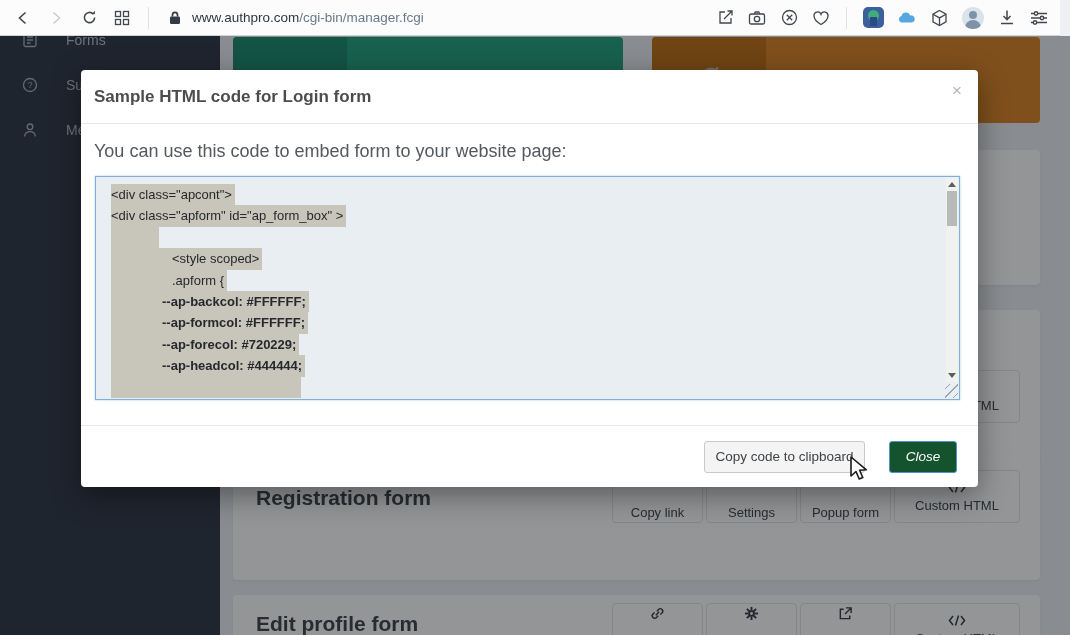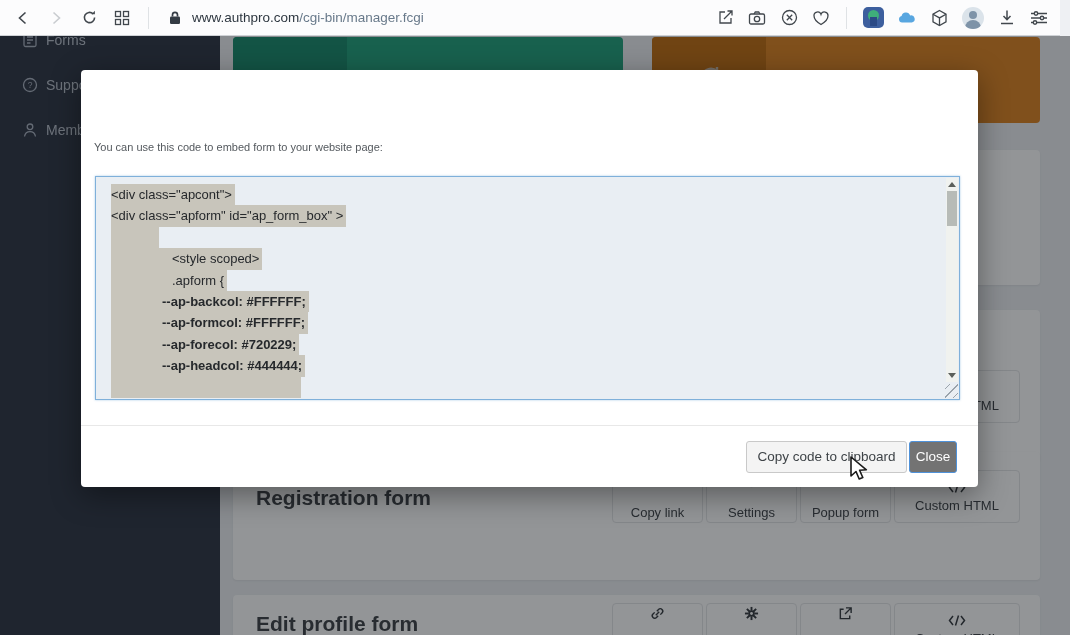--- a/index.html
+++ b/index.html
@@ -25,21 +25,21 @@
   .ext-badge:before{content:"";position:absolute;left:5px;top:3px;width:11px;height:11px;border-radius:50%;background:#3fae7a;}
   .ext-badge:after{content:"";position:absolute;left:7px;top:10px;width:7px;height:9px;background:#2b4a85;}
   .avatar-badge{width:22px;height:22px;border-radius:50%;background:#dbe3ea;position:relative;overflow:hidden;}
   .avatar-badge:before{content:"";position:absolute;left:7px;top:4px;width:8px;height:8px;border-radius:50%;background:#7e93a8;}
   .avatar-badge:after{content:"";position:absolute;left:3px;top:13px;width:16px;height:10px;border-radius:8px 8px 0 0;background:#7e93a8;}
 
   
   .page{position:absolute;left:0;top:36px;width:1070px;height:599px;background:#edeff2;}
   .sidebar{position:absolute;left:0;top:0;width:220px;height:599px;background:#2c3342;}
   .side-list{position:absolute;left:0;top:-19px;right:0;}
-  .side-item{height:45px;display:flex;align-items:center;padding-left:22px;gap:8px;cursor:pointer;}
+  .side-item{height:45px;display:flex;align-items:center;padding-left:22px;gap:28px;cursor:pointer;}
   .side-item .lbl{color:#b9c0cb;font-size:14px;}
   .content{position:absolute;left:233px;top:0;width:807px;height:599px;}
   .top-cards{position:absolute;left:0;top:1px;width:807px;height:86px;display:flex;gap:29px;}
   .plan-card{height:86px;border-radius:4px;display:flex;overflow:hidden;cursor:pointer;}
   .plan-card.green{width:390px;background:#1fa17b;}
   .plan-card.orange{width:388px;background:#dd8120;}
   .plan-card .icon-seg{width:114px;display:flex;align-items:center;justify-content:center;}
   .plan-card.green .icon-seg{background:#17896a;}
   .plan-card.orange .icon-seg{background:#c06c0f;}
   .plan-card .plan-label{flex:1;display:flex;align-items:center;padding-left:38px;
@@ -66,42 +66,42 @@
 
   
   .scrim{position:absolute;left:0;top:36px;width:1070px;height:599px;background:rgba(15,19,24,.45);z-index:5;}
 
   
   .modal{position:absolute;left:81px;top:70px;width:897px;height:417px;background:#ffffff;border-radius:4px;
     box-shadow:0 8px 30px rgba(0,0,0,.4);z-index:10;}
   .m-header{position:relative;height:53px;border-bottom:1px solid #e7e7e7;}
   .m-title{position:absolute;left:13px;top:17px;font-size:17px;font-weight:bold;color:#4c4c4c;}
   .m-close{position:absolute;right:16px;top:12px;font-size:17px;color:#b5b5b5;cursor:pointer;line-height:17px;}
-  .m-instruction{position:absolute;left:13px;top:71px;font-size:11px;color:#54595e;}
+  .m-instruction{position:absolute;left:13px;top:71px;font-size:18px;color:#54595e;}
   .code-box{position:absolute;left:14px;top:106px;width:865px;height:224px;box-sizing:border-box;
     background:#e9eef3;border:1px solid #7fb0da;box-shadow:0 0 2px rgba(110,165,215,.6);overflow:hidden;cursor:text;}
   .code-inner{position:absolute;left:15px;top:7px;right:18px;}
   .code-line{height:21.4px;line-height:21.4px;font-size:13px;color:#26292c;white-space:pre;}
   .code-line .sel{background:#c8c5bb;display:inline-block;height:21.4px;padding-right:3px;box-sizing:border-box;}
   .sel.ind1{padding-left:61px;}
   .sel.ind2{padding-left:51px;font-weight:bold;}
   .sel.blank{width:48px;}
   .sel.partial{width:190px;}
   .vscroll{position:absolute;top:1px;right:1px;width:12px;bottom:17px;background:#f0f2ef;}
   .arr{position:absolute;left:2px;width:0;height:0;border-left:4px solid transparent;border-right:4px solid transparent;}
   .arr.up{top:4px;border-bottom:5px solid #5b5f5b;}
   .arr.down{bottom:4px;border-top:5px solid #5b5f5b;}
   .thumb{position:absolute;left:1px;top:13px;width:10px;height:35px;background:#b7bbb7;}
   .grip{position:absolute;right:1px;bottom:1px;width:13px;height:14px;
     background:repeating-linear-gradient(135deg,transparent 0 3px,#9aa3ab 3px 4px,transparent 4px 6px);}
   .m-footer{position:absolute;left:0;right:0;top:355px;height:62px;border-top:1px solid #e8e8e8;
-    display:flex;align-items:center;justify-content:flex-end;gap:2px;padding-right:21px;box-sizing:border-box;}
+    display:flex;align-items:center;justify-content:flex-end;gap:24px;padding-right:21px;box-sizing:border-box;}
   .btn{height:32px;border-radius:3px;font-size:13.5px;display:flex;align-items:center;justify-content:center;cursor:pointer;box-sizing:border-box;}
   .btn-copy{width:161px;background:#f4f4f4;border:1px solid #c9c9c9;color:#3e4347;}
-  .btn-close{width:48px;background:#737373;border:1px solid #4f92da;color:#ffffff;}
+  .btn-close{width:68px;background:#14532d;border:1px solid #4f92da;color:#ffffff;font-style:italic;}
 
   .cursor{position:absolute;left:849px;top:456px;z-index:40;pointer-events:none;}
   svg{display:block;}
 </style>
 </head>
 <body>
 
 <div class="toolbar">
   <div class="tb-left">
     <span class="tb-icon">
@@ -398,20 +398,24 @@
           <span class="albl">Custom HTML</span>
         </div>
       </div>
     </div>
   </div>
 </div>
 
 <div class="scrim"></div>
 
 <div class="modal">
+  <div class="m-header">
+    <div class="m-title">Sample HTML code for Login form</div>
+    <div class="m-close">×</div>
+  </div>
   <div class="m-instruction">You can use this code to embed form to your website page:</div>
 
   <div class="code-box">
     <div class="code-inner">
       <div class="code-line"><span class="sel">&lt;div class="apcont"&gt;</span></div>
       <div class="code-line"><span class="sel">&lt;div class="apform" id="ap_form_box" &gt;</span></div>
       <div class="code-line"><span class="sel blank"></span></div>
       <div class="code-line"><span class="sel ind1">&lt;style scoped&gt;</span></div>
       <div class="code-line"><span class="sel ind1">.apform {</span></div>
       <div class="code-line"><span class="sel ind2">--ap-backcol: #FFFFFF;</span></div>

